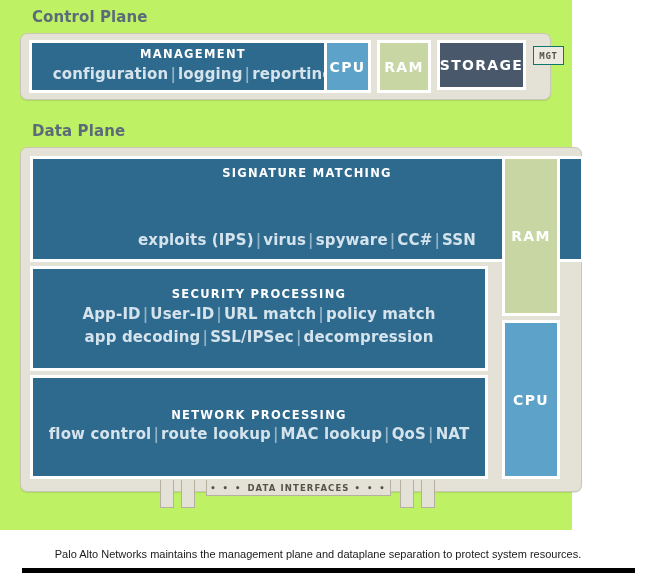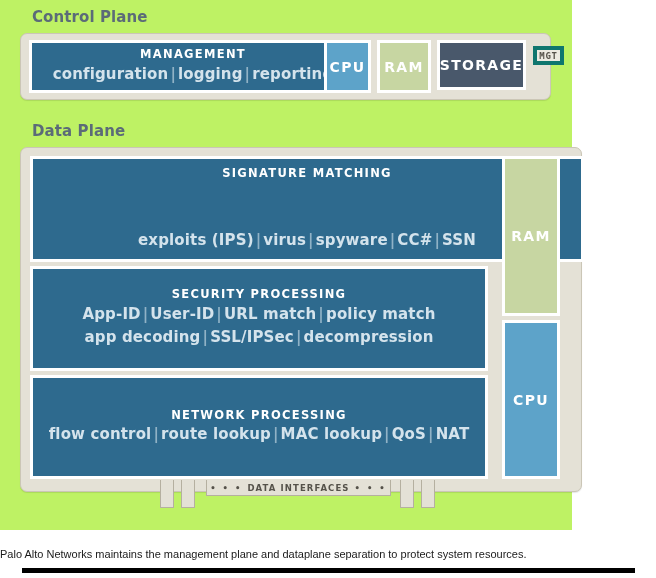--- a/index.html
+++ b/index.html
@@ -107,21 +107,21 @@
   #cp-storage   { left: 416px; top: 6px;  width: 89px;  height: 50px; }
 
   
   #mgt-tab {
     position: absolute;
     left: 533px;
     top: 46px;
     width: 31px;
     height: 19px;
     background: #eceae1;
-    border: 4px solid #0f766e;
+    border: 1px solid #0f766e;
     box-sizing: border-box;
     display: flex;
     align-items: center;
     justify-content: center;
     font-size: 9px;
     font-weight: bold;
     letter-spacing: 0.8px;
     color: #55524a;
     font-family: "DejaVu Sans Mono", "Liberation Mono", monospace;
   }
@@ -177,20 +177,21 @@
     white-space: nowrap;
   }
   #interfaces-label .dots { letter-spacing: 2px; padding: 0 5px; }
 
   
   #caption {
     position: absolute;
     left: 0;
     top: 548px;
     width: 636px;
+    text-align: center;
     font-size: 11px;
     color: #1a1a1a;
     font-family: "Liberation Sans", sans-serif;
   }
   #bottom-rule {
     position: absolute;
     left: 22px;
     top: 568px;
     width: 613px;
     height: 5px;

